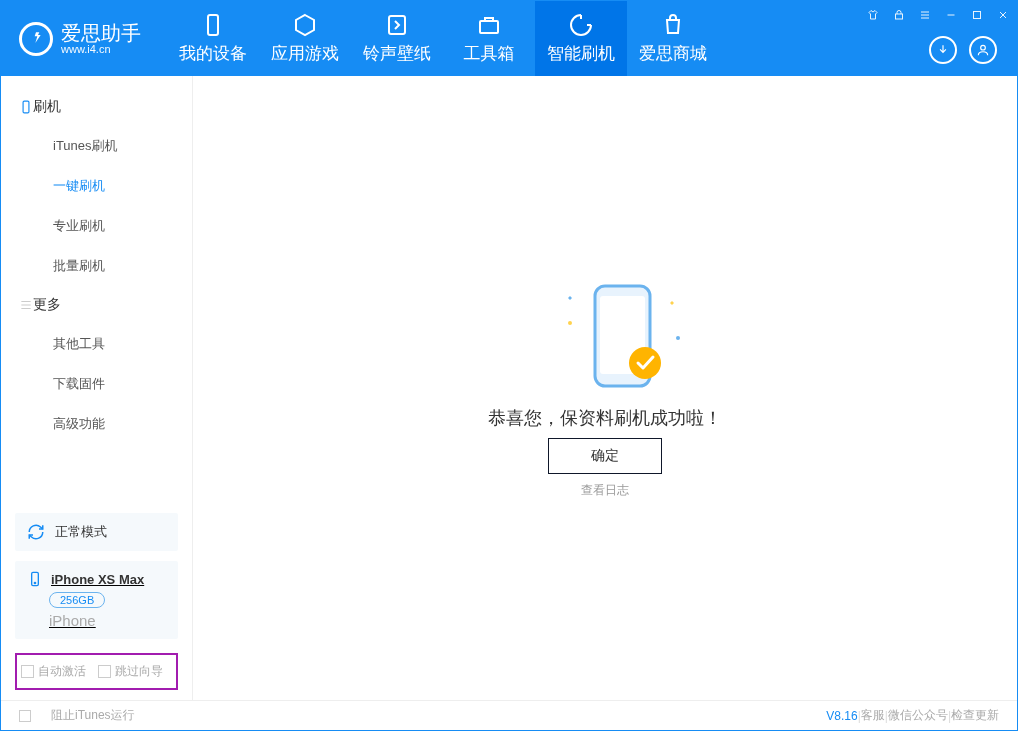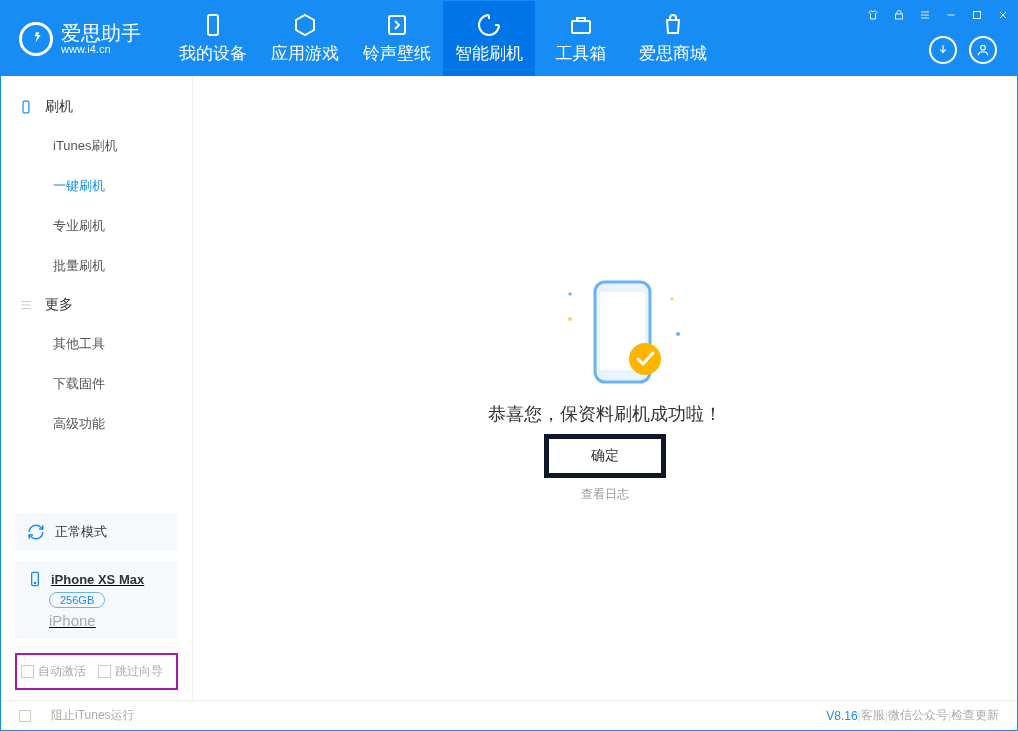--- a/index.html
+++ b/index.html
@@ -16,40 +16,40 @@
 .tab svg { width: 24px; height: 24px; }
 .window-controls { position: absolute; right: 6px; top: 6px; display: flex; gap: 10px; align-items: center; }
 .window-controls span { width: 16px; height: 16px; display: flex; align-items: center; justify-content: center; cursor: pointer; color: #fff; opacity: 0.9; }
 .window-controls svg { width: 12px; height: 12px; }
 .header-right { position: absolute; right: 20px; bottom: 12px; display: flex; gap: 12px; }
 .header-right span { width: 28px; height: 28px; border: 2px solid #fff; border-radius: 50%; display: flex; align-items: center; justify-content: center; cursor: pointer; }
 .header-right svg { width: 14px; height: 14px; }
 .body { display: flex; height: 624px; }
 .sidebar { width: 192px; border-right: 1px solid #eee; display: flex; flex-direction: column; }
 .sidebar-content { flex: 1; padding-top: 12px; }
-.sb-group { display: flex; align-items: center; padding: 10px 18px; color: #333; font-size: 14px; gap: 12px; }
+.sb-group { display: flex; align-items: center; padding: 10px 18px; color: #333; font-size: 14px; gap: 0; }
 .sb-group svg { width: 14px; height: 14px; color: #168cf4; }
 .sb-item { padding: 11px 0 11px 52px; font-size: 13px; color: #555; cursor: pointer; }
 .sb-item.active { color: #168cf4; }
 .sb-bottom { padding: 0; }
 .mode-box { background: #f5f9fc; margin: 0 14px 10px; padding: 10px 12px; border-radius: 2px; display: flex; align-items: center; gap: 10px; font-size: 13px; color: #333; }
 .mode-box svg { width: 18px; height: 18px; color: #168cf4; }
 .device-box { background: #f5f9fc; margin: 0 14px 14px; padding: 10px 12px; border-radius: 2px; text-decoration: underline; }
 .device-row { display: flex; align-items: center; gap: 8px; }
 .device-row svg { width: 16px; height: 16px; color: #168cf4; }
 .device-name { font-size: 13px; font-weight: bold; color: #333; }
 .badge { display: inline-block; margin-top: 5px; margin-left: 22px; padding: 1px 10px; border: 1px solid #6bb3ee; color: #168cf4; border-radius: 10px; font-size: 11px; }
 .device-sub { margin-left: 22px; margin-top: 4px; font-size: 15px; color: #aaa; }
 .checkbox-row { border: 2px solid #a21caf; margin: 0 14px 10px; padding: 8px 4px; display: flex; gap: 12px; font-size: 12px; color: #aaa; }
 .cb { display: flex; align-items: center; gap: 4px; }
 .cb-box { width: 13px; height: 13px; border: 1px solid #ccc; }
 .main { flex: 1; display: flex; flex-direction: column; align-items: center; justify-content: center; gap: 8px; }
 .phone-illustration { width: 110px; height: 120px; position: relative; }
 .success-msg { font-size: 18px; color: #333; }
-.ok-btn { border: 5px solid #0f172a; padding: 8px 42px; font-size: 14px; color: #333; background: #fff; cursor: pointer; }
+.ok-btn { border: 1px solid #0f172a; padding: 8px 42px; font-size: 14px; color: #333; background: #fff; cursor: pointer; }
 .log-link { font-size: 12px; color: #999; cursor: pointer; }
 .footer { border-top: 1px solid #eee; height: 30px; display: flex; align-items: center; padding: 0 18px; font-size: 12px; color: #aaa; }
 .footer .fcb { display: flex; align-items: center; gap: 20px; }
 .footer .fcb .cb-box { width: 12px; height: 12px; border: 1px solid #ccc; }
 .footer-right { margin-left: auto; display: flex; align-items: center; color: #aaa; }
 .footer-right span { cursor: pointer; }
 .sep { color: #ddd; }
 .version { color: #168cf4; }
 .more-icon { color: #ccc !important; }
 </style>
@@ -81,33 +81,33 @@
         </svg>
       <span>应用游戏</span>
     </div>
     <div class="tab">
       <svg viewBox="0 0 24 24" fill="none" stroke="white" stroke-width="2">
           <rect x="4" y="3" width="16" height="18" rx="2"></rect>
           <path d="M10 8l4 4-4 4"></path>
         </svg>
       <span>铃声壁纸</span>
     </div>
+    <div class="tab">
+      <svg viewBox="0 0 24 24" fill="none" stroke="white" stroke-width="2">
+          <rect x="3" y="8" width="18" height="12" rx="1"></rect>
+          <path d="M8 8V5h8v3"></path>
+        </svg>
+      <span>工具箱</span>
+    </div>
     <div class="tab active">
       <svg viewBox="0 0 24 24" fill="none" stroke="white" stroke-width="2">
           <path d="M12 2a10 10 0 1 0 10 10"></path>
           <path d="M12 2v4M22 12h-4"></path>
         </svg>
       <span>智能刷机</span>
-    </div>
-    <div class="tab">
-      <svg viewBox="0 0 24 24" fill="none" stroke="white" stroke-width="2">
-          <rect x="3" y="8" width="18" height="12" rx="1"></rect>
-          <path d="M8 8V5h8v3"></path>
-        </svg>
-      <span>工具箱</span>
     </div>
     <div class="tab">
       <svg viewBox="0 0 24 24" fill="none" stroke="white" stroke-width="2">
           <path d="M6 7h12l-1 13H7z"></path>
           <path d="M9 7V5a3 3 0 0 1 6 0v2"></path>
         </svg>
       <span>爱思商城</span>
     </div>
   </div>
   <div class="window-controls">

